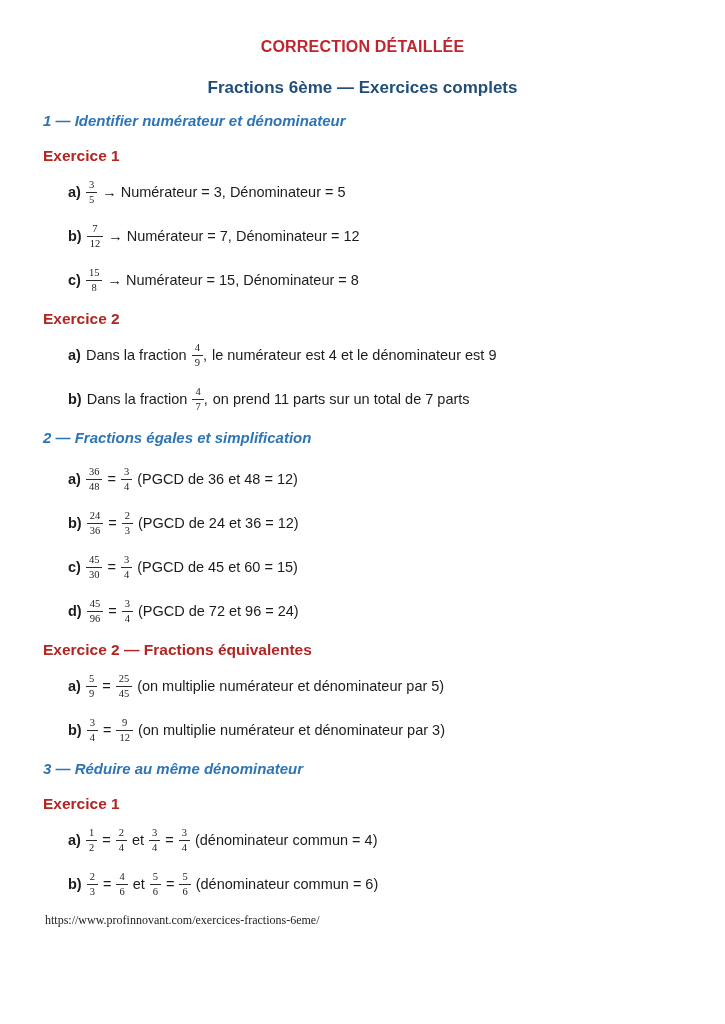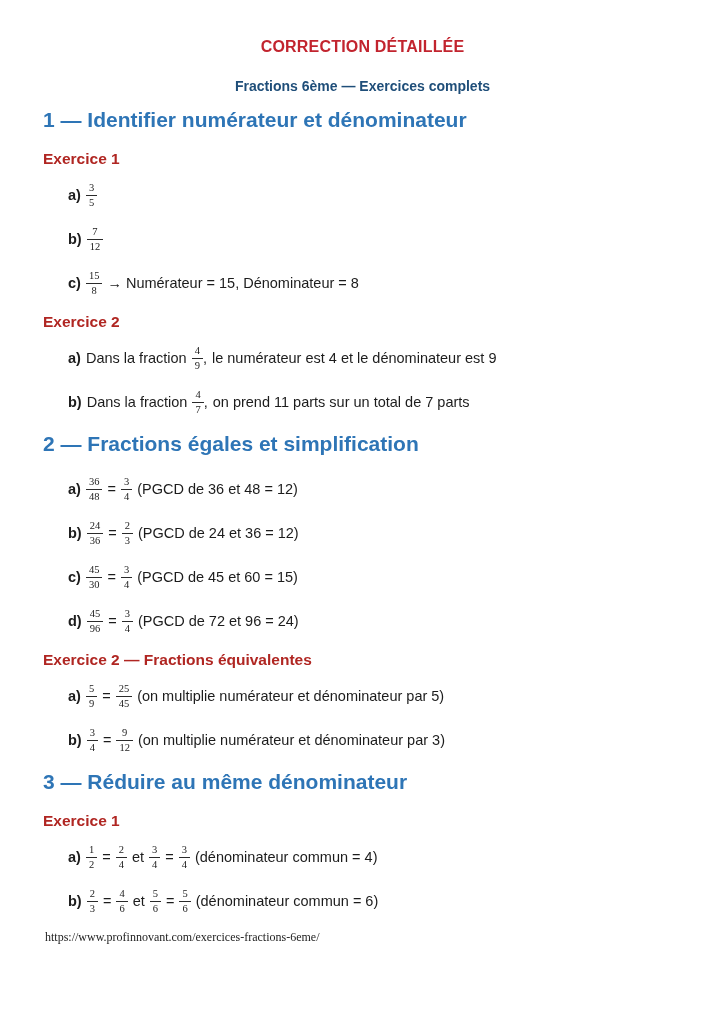--- a/index.html
+++ b/index.html
@@ -25,30 +25,31 @@
   .doc-title {
     text-align: center;
     font-size: 16px;
     font-weight: bold;
     letter-spacing: 0.2px;
     color: var(--title-red);
     margin: 0 0 22px 0;
   }
   .doc-subtitle {
     text-align: center;
-    font-size: 14px;
+    font-size: 17px;
     font-weight: bold;
     color: var(--subtitle-navy);
     margin: 0 0 6px 0;
   }
   .section-heading {
-    font-size: 21px;
+    font-size: 15px;
     font-weight: bold;
     color: var(--section-blue);
     margin: 14px 0 18px 0;
+    font-style: italic;
   }
   .exercise-heading {
     font-size: 15.5px;
     font-weight: bold;
     color: var(--exercise-red);
     margin: 14px 0 12px 0;
   }
   .item {
     margin: 0 0 13px 25px;
     font-size: 14.5px;
@@ -88,22 +89,22 @@
 </style>
 </head>
 <body>
 
 <div class="page">
   <h1 class="doc-title">CORRECTION DÉTAILLÉE</h1>
   <h2 class="doc-subtitle">Fractions 6ème — Exercices complets</h2>
   <div id="doc-body">
       <h3 class="section-heading">1 — Identifier numérateur et dénominateur</h3>
       <h4 class="exercise-heading">Exercice 1</h4>
-      <div class="item"><span class="tok lbl">a)</span><span class="tok fracwrap"><span class="frac"><span class="frac-num">3</span><span class="frac-den">5</span></span></span></div>
-      <div class="item"><span class="tok lbl">b)</span><span class="tok fracwrap"><span class="frac"><span class="frac-num">7</span><span class="frac-den">12</span></span></span></div>
+      <div class="item"><span class="tok lbl">a)</span><span class="tok fracwrap"><span class="frac"><span class="frac-num">3</span><span class="frac-den">5</span></span></span><span class="tok txt">→ Numérateur = 3, Dénominateur = 5</span></div>
+      <div class="item"><span class="tok lbl">b)</span><span class="tok fracwrap"><span class="frac"><span class="frac-num">7</span><span class="frac-den">12</span></span></span><span class="tok txt">→ Numérateur = 7, Dénominateur = 12</span></div>
       <div class="item"><span class="tok lbl">c)</span><span class="tok fracwrap"><span class="frac"><span class="frac-num">15</span><span class="frac-den">8</span></span></span><span class="tok txt">→ Numérateur = 15, Dénominateur = 8</span></div>
       <h4 class="exercise-heading">Exercice 2</h4>
       <div class="item"><span class="tok lbl">a)</span><span class="tok txt">Dans la fraction</span><span class="tok fracwrap"><span class="frac"><span class="frac-num">4</span><span class="frac-den">9</span></span><span class="frac-suffix">,</span></span><span class="tok txt">le numérateur est 4 et le dénominateur est 9</span></div>
       <div class="item"><span class="tok lbl">b)</span><span class="tok txt">Dans la fraction</span><span class="tok fracwrap"><span class="frac"><span class="frac-num">4</span><span class="frac-den">7</span></span><span class="frac-suffix">,</span></span><span class="tok txt">on prend 11 parts sur un total de 7 parts</span></div>
       <h3 class="section-heading">2 — Fractions égales et simplification</h3>
       <div class="item"><span class="tok lbl">a)</span><span class="tok fracwrap"><span class="frac"><span class="frac-num">36</span><span class="frac-den">48</span></span></span><span class="tok txt">=</span><span class="tok fracwrap"><span class="frac"><span class="frac-num">3</span><span class="frac-den">4</span></span></span><span class="tok txt">(PGCD de 36 et 48 = 12)</span></div>
       <div class="item"><span class="tok lbl">b)</span><span class="tok fracwrap"><span class="frac"><span class="frac-num">24</span><span class="frac-den">36</span></span></span><span class="tok txt">=</span><span class="tok fracwrap"><span class="frac"><span class="frac-num">2</span><span class="frac-den">3</span></span></span><span class="tok txt">(PGCD de 24 et 36 = 12)</span></div>
       <div class="item"><span class="tok lbl">c)</span><span class="tok fracwrap"><span class="frac"><span class="frac-num">45</span><span class="frac-den">30</span></span></span><span class="tok txt">=</span><span class="tok fracwrap"><span class="frac"><span class="frac-num">3</span><span class="frac-den">4</span></span></span><span class="tok txt">(PGCD de 45 et 60 = 15)</span></div>
       <div class="item"><span class="tok lbl">d)</span><span class="tok fracwrap"><span class="frac"><span class="frac-num">45</span><span class="frac-den">96</span></span></span><span class="tok txt">=</span><span class="tok fracwrap"><span class="frac"><span class="frac-num">3</span><span class="frac-den">4</span></span></span><span class="tok txt">(PGCD de 72 et 96 = 24)</span></div>
       <h4 class="exercise-heading">Exercice 2 — Fractions équivalentes</h4>

